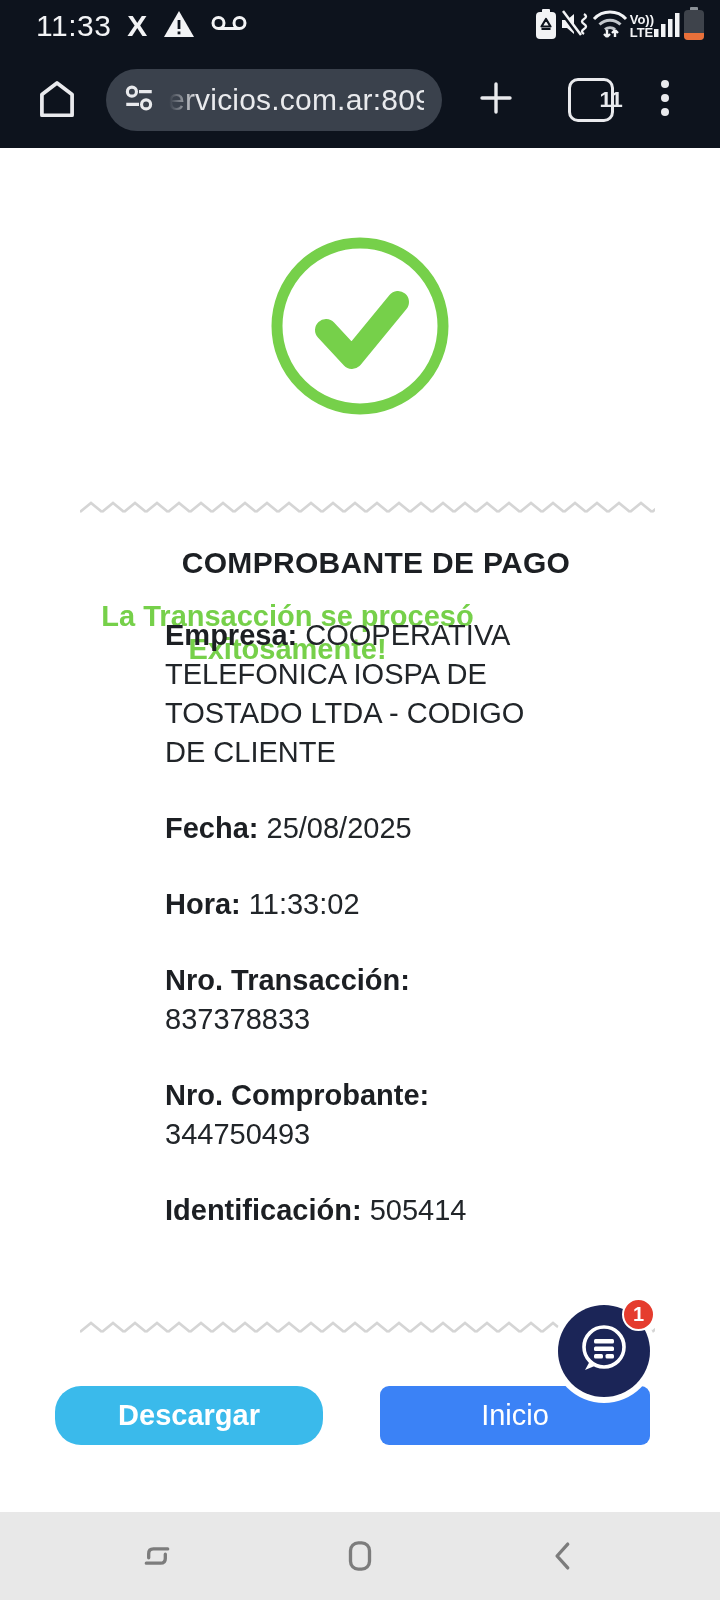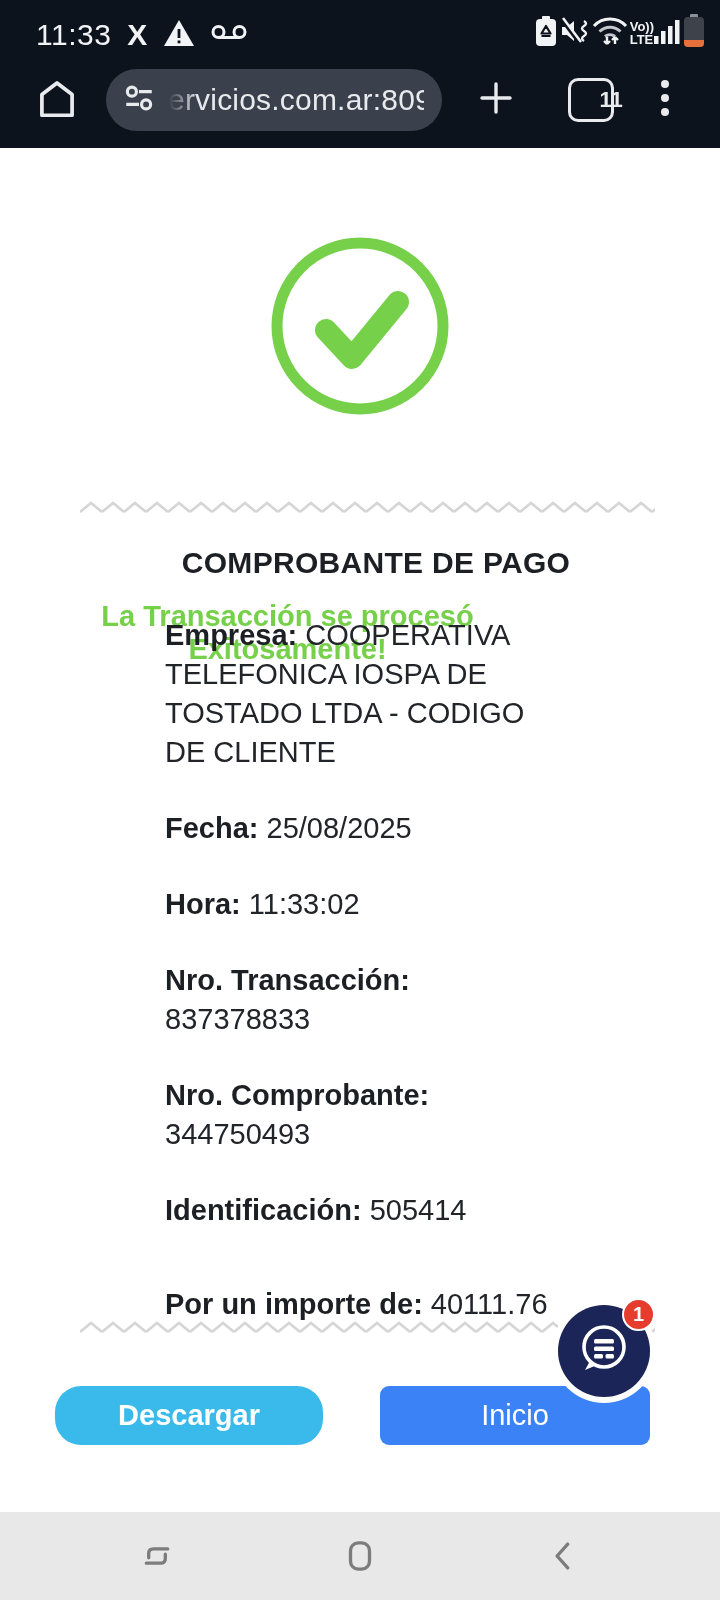--- a/index.html
+++ b/index.html
@@ -6,21 +6,21 @@
   body{
     width:720px;height:1600px;position:relative;overflow:hidden;
     background:#ffffff;
     font-family:"Liberation Sans","DejaVu Sans",sans-serif;
     -webkit-font-smoothing:antialiased;
   }
   
   .status-bar{
     position:absolute;top:0;left:0;width:720px;height:52px;
     background:#0d131d;color:#f2f3f5;
-    display:flex;align-items:flex-end;justify-content:space-between;
+    display:flex;align-items:center;justify-content:space-between;
     box-sizing:border-box;padding:0 14px 0 36px;
   }
   .sb-left{display:flex;align-items:center;gap:16px;}
   .sb-time{font-size:30px;font-weight:400;letter-spacing:.5px;}
   .sb-right{display:flex;align-items:center;}
   .volte{font-size:13px;line-height:13px;font-weight:700;text-align:left;}
   
   .toolbar{
     position:absolute;top:52px;left:0;width:720px;height:96px;
     background:#0d131d;display:flex;align-items:center;
@@ -235,23 +235,20 @@
     </div>
     <div class="field">
       <b>Nro. Transacción:</b> <span>837378833</span>
     </div>
     <div class="field">
       <b>Nro. Comprobante:</b> <span>344750493</span>
     </div>
     <div class="field">
       <b>Identificación:</b> <span>505414</span>
     </div>
-    <div class="field field--amount">
-      <b>Por un importe de:</b> <span>40111.76</span>
-    </div>
   </div>
 
   <svg class="zigzag zz-bottom" viewBox="0 0 575 16">
     <rect width="575" height="16" fill="url(#zz)"></rect>
   </svg>
 
   <div class="btn-row">
     <button class="btn btn-download">Descargar</button>
     <button class="btn btn-home">Inicio</button>
   </div>

